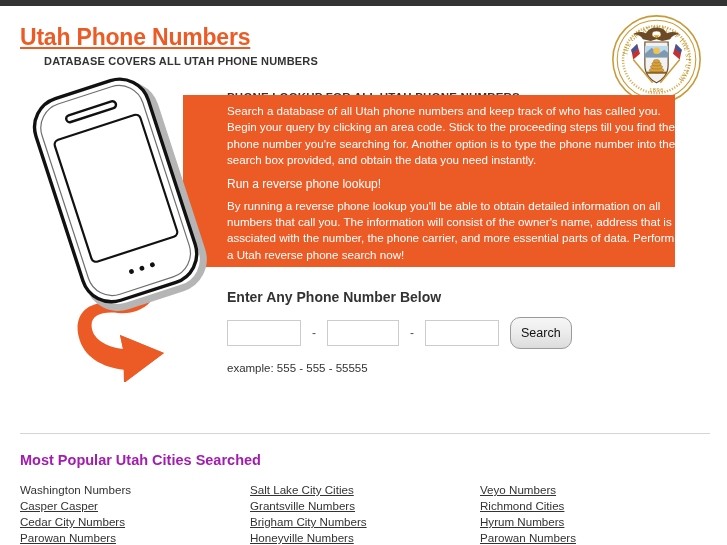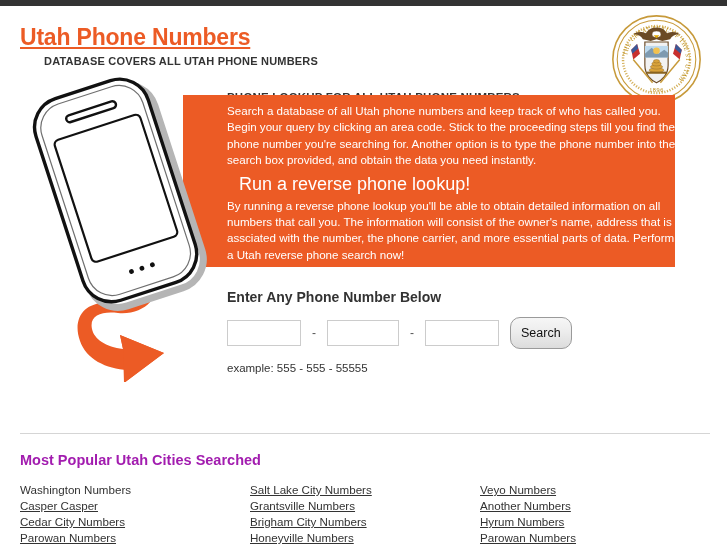--- a/index.html
+++ b/index.html
@@ -100,23 +100,23 @@
     z-index: 2;
     color: #ffffff;
   }
   .orange-p {
     font-size: 11.6px;
     line-height: 16.4px;
     margin: 0 0 0 0;
     color: #ffffff;
   }
   .orange-h2 {
-    font-size: 18px;
+    font-size: 12px;
     font-weight: normal;
-    margin: 4px 0 3px 12px;
+    margin: 4px 0 3px 0;
     color: #ffffff;
     line-height: 22px;
   }
 
   
   .form-block {
     position: absolute;
     left: 227px;
     top: 222px;
     z-index: 4;
@@ -341,29 +341,29 @@
     <div class="cities-title">Most Popular Utah Cities Searched</div>
     <div class="cities-cols">
       <div class="cities-col">
         <span class="city-link plain">Washington Numbers</span>
         <span class="city-link">Casper Casper</span>
         <span class="city-link">Cedar City Numbers</span>
         <span class="city-link">Parowan Numbers</span>
 
       </div>
       <div class="cities-col">
-        <span class="city-link">Salt Lake City Numbers</span>
+        <span class="city-link">Salt Lake City Cities</span>
         <span class="city-link">Grantsville Numbers</span>
         <span class="city-link">Brigham City Numbers</span>
         <span class="city-link">Honeyville Numbers</span>
 
       </div>
       <div class="cities-col">
         <span class="city-link">Veyo Numbers</span>
-        <span class="city-link">Another Numbers</span>
+        <span class="city-link">Richmond Cities</span>
         <span class="city-link">Hyrum Numbers</span>
         <span class="city-link">Parowan Numbers</span>
 
       </div>
     </div>
   </div>
 
 </div>
 
 </body></html>

